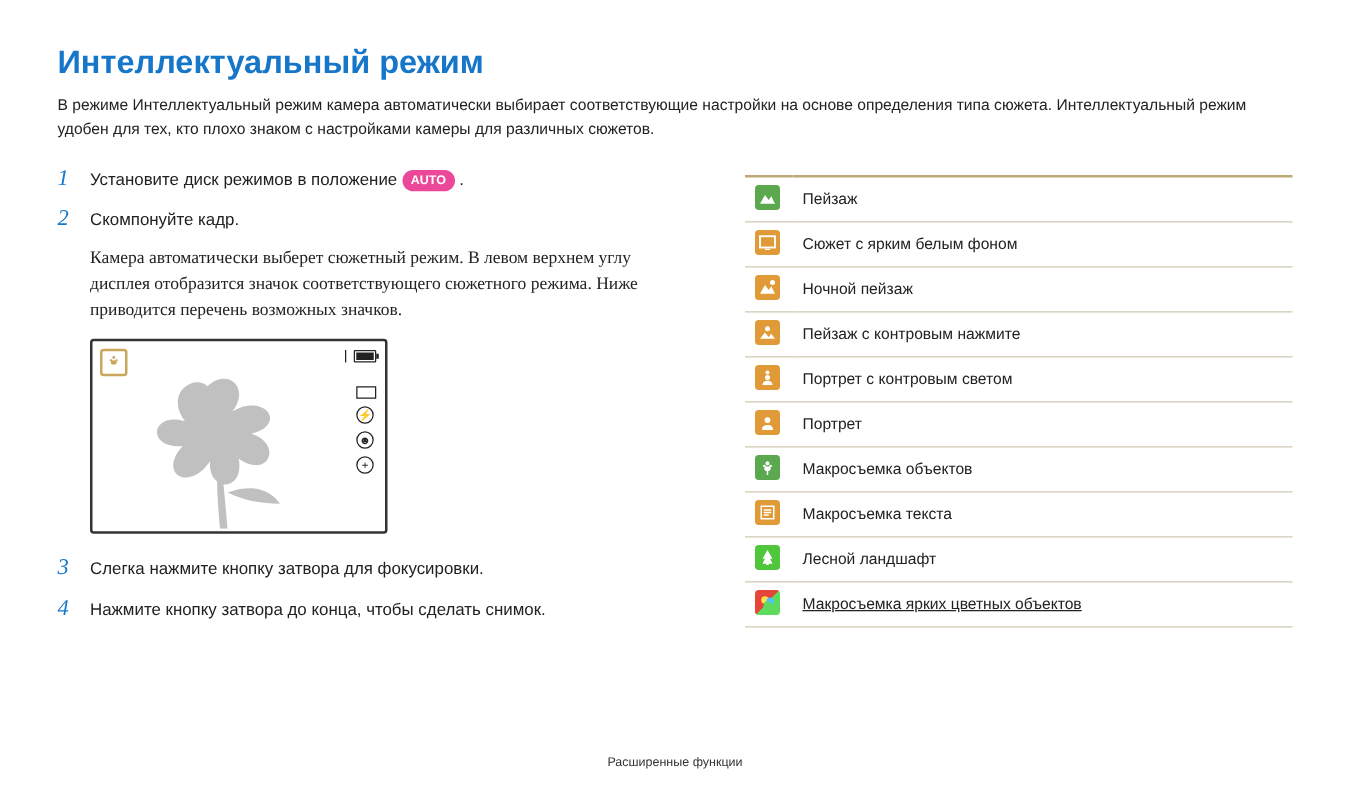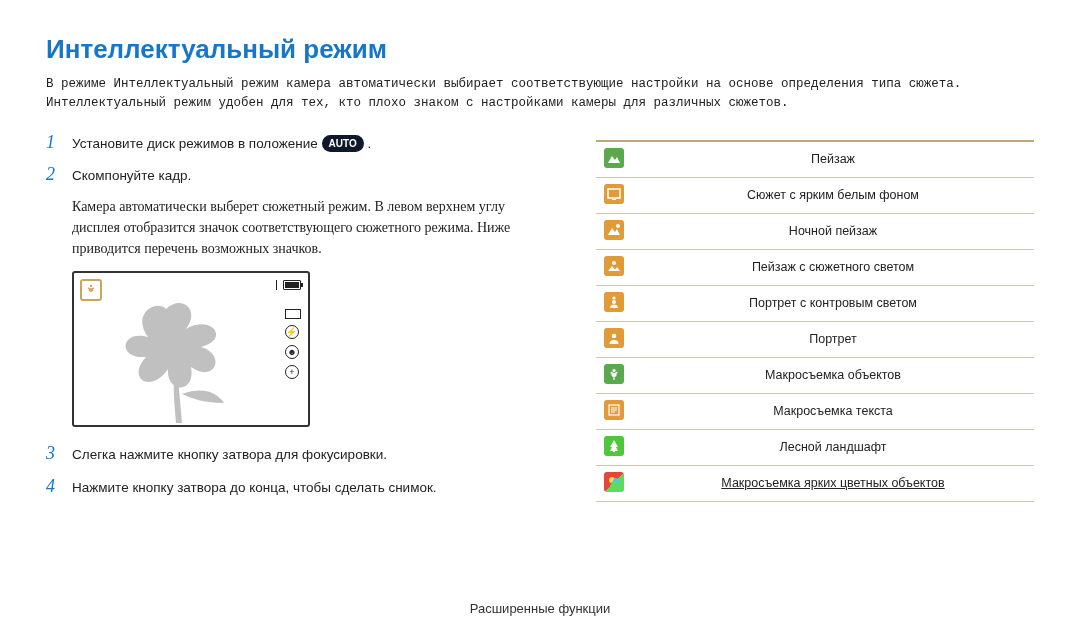--- a/index.html
+++ b/index.html
@@ -1,26 +1,26 @@
 <!DOCTYPE html>
 <html><head>
 <meta charset="utf-8">
 <style>
   * { box-sizing: border-box; margin: 0; padding: 0; }
   html, body { width: 1080px; height: 630px; background: #fff; font-family: Arial, "Helvetica Neue", sans-serif; color: #222; }
   .page { padding: 34px 46px 20px 46px; position: relative; height: 100%; }
   .title { color: #1676c9; font-size: 26px; font-weight: 700; margin-bottom: 10px; }
-  .intro { font-size: 12.5px; line-height: 1.55; max-width: 990px; margin-bottom: 18px; font-family: Liberation Mono, monospace; }
+  .intro { font-size: 12.5px; line-height: 1.55; max-width: 990px; margin-bottom: 18px; }
   .columns { display: flex; gap: 40px; }
   .col-left { width: 510px; }
-  .col-right { flex: 1; text-align: center; }
+  .col-right { flex: 1; }
   .step { display: flex; gap: 10px; font-size: 13.5px; margin-bottom: 10px; align-items: baseline; }
   .step-num { color: #1676c9; font-style: italic; font-size: 18px; width: 16px; font-family: Georgia, serif; }
   .step-text { flex: 1; line-height: 1.5; }
-  .auto-badge { display: inline-block; background: #0f172a; color: #fff; font-size: 10px; font-weight: 700; padding: 1px 7px; border-radius: 9px; vertical-align: 1px; }
+  .auto-badge { display: inline-block; background: #ec4899; color: #fff; font-size: 10px; font-weight: 700; padding: 1px 7px; border-radius: 9px; vertical-align: 1px; }
   .sub-note { font-size: 14px; line-height: 1.5; margin-left: 26px; margin-bottom: 12px; font-family: Liberation Serif, serif; }
   .screen-wrap { margin-left: 26px; margin-bottom: 16px; }
   .screen { width: 238px; height: 156px; border: 2px solid #333; border-radius: 3px; background: #fff; position: relative; overflow: hidden; }
   .screen .flower-icon { position: absolute; top: 6px; left: 6px; width: 22px; height: 22px; border: 2px solid #c9a65c; border-radius: 3px; display: flex; align-items: center; justify-content: center; }
   .screen .flower-icon svg { width: 14px; height: 14px; }
   .screen .top-right { position: absolute; top: 7px; right: 7px; display: flex; align-items: center; gap: 6px; }
   .screen .bar { display: inline-block; width: 1.5px; height: 10px; background: #222; }
   .screen .batt { width: 18px; height: 10px; border: 1.5px solid #222; border-radius: 1px; position: relative; }
   .screen .batt::after { content: ""; position: absolute; right: -3px; top: 2px; width: 2px; height: 4px; background: #222; }
   .screen .batt-fill { position: absolute; left: 1px; top: 1px; bottom: 1px; right: 1px; background: #222; }
@@ -29,21 +29,21 @@
   .side-icons .round { width: 14px; height: 14px; border: 1.2px solid #222; border-radius: 50%; font-size: 9px; display: flex; align-items: center; justify-content: center; }
   .screen .flower-sil { position: absolute; left: 32px; top: 26px; width: 150px; height: 124px; }
   .flower-sil svg { width: 100%; height: 100%; }
   table.scenes { border-collapse: collapse; width: 100%; margin-top: 8px; }
   table.scenes td { border-top: 1px solid #cfc7b1; padding: 6px 10px 6px 8px; font-size: 12.5px; vertical-align: middle; }
   table.scenes tr:first-child td { border-top: 2px solid #bda978; }
   table.scenes tr:last-child td { border-bottom: 1px solid #cfc7b1; text-decoration: underline; }
   .scn-icon { width: 20px; height: 20px; border-radius: 3px; display: inline-block; position: relative; }
   .scn-icon svg { position: absolute; inset: 2px; }
   td.icon-cell { width: 36px; text-align: center; }
-  .footer { position: absolute; bottom: 14px; left: 0; right: 0; text-align: center; font-size: 13px; color: #333; margin-top: 25px; }
+  .footer { position: absolute; bottom: 14px; left: 0; right: 0; text-align: center; font-size: 10px; color: #333; margin-top: 25px; }
 </style>
 </head>
 <body>
 
 <div class="page">
   <h1 class="title">Интеллектуальный режим</h1>
   <p class="intro">В режиме Интеллектуальный режим камера автоматически выбирает соответствующие настройки на основе определения типа сюжета. Интеллектуальный режим удобен для тех, кто плохо знаком с настройками камеры для различных сюжетов.</p>
 
   <div class="columns">
     <div class="col-left">
@@ -124,21 +124,21 @@
                     <path fill="#fff" d="M2 13 L6 6 L9 10 L11 7 L14 13 Z"></path>
                     <circle cx="12" cy="4" r="2" fill="#fff"></circle>
                   </svg></span></td>
               <td>Ночной пейзаж</td>
             </tr>
             <tr>
               <td class="icon-cell"><span class="scn-icon" style="background: rgb(224, 154, 55);"><svg viewBox="0 0 16 16">
                     <circle cx="8" cy="5" r="2" fill="#fff"></circle>
                     <path fill="#fff" d="M2 13 L6 8 L10 13 Z M8 13 L11 9 L14 13 Z"></path>
                   </svg></span></td>
-              <td>Пейзаж с сюжетного светом</td>
+              <td>Пейзаж с контровым нажмите</td>
             </tr>
             <tr>
               <td class="icon-cell"><span class="scn-icon" style="background: rgb(224, 154, 55);"><svg viewBox="0 0 16 16">
                     <circle cx="8" cy="4" r="1.6" fill="#fff"></circle>
                     <circle cx="8" cy="8" r="2" fill="#fff"></circle>
                     <path fill="#fff" d="M4 14c0-2.5 2-3.5 4-3.5s4 1 4 3.5z"></path>
                   </svg></span></td>
               <td>Портрет с контровым светом</td>
             </tr>
             <tr>

